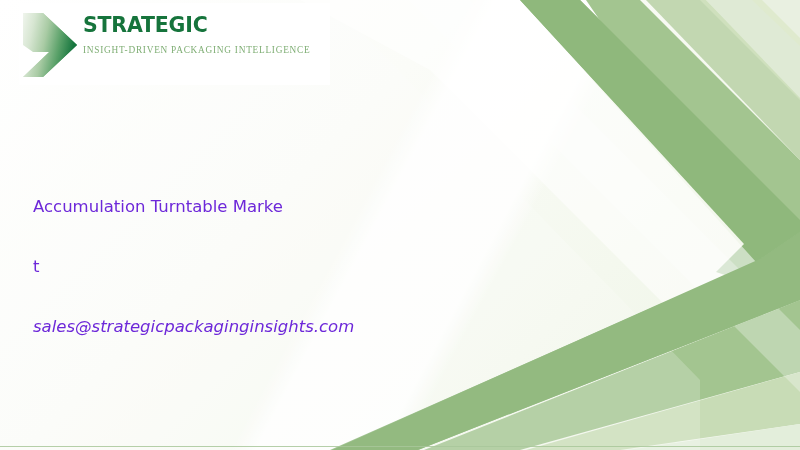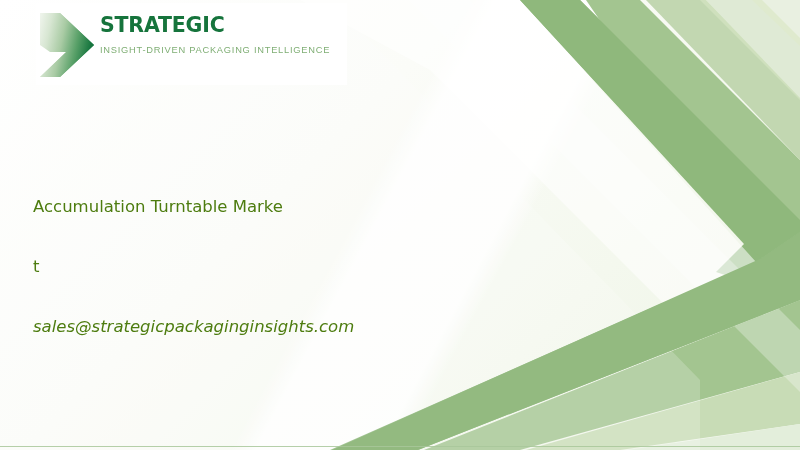--- a/index.html
+++ b/index.html
@@ -58,21 +58,21 @@
     right: 0;
     bottom: 3px;
     height: 1px;
     background: #a8c79a;
     opacity: .85;
   }
 
   
   .logo-box {
     position: absolute;
-    left: 36px;
+    left: 19px;
     top: 3px;
     width: 311px;
     height: 82px;
     background: #ffffff;
     display: flex;
     align-items: flex-start;
     box-sizing: border-box;
     padding: 6px 0 0 0;
   }
   .logo-mark {
@@ -90,39 +90,39 @@
     font-family: "DejaVu Sans", "Liberation Sans", sans-serif;
     font-weight: bold;
     font-size: 20.5px;
     line-height: 21px;
     letter-spacing: -0.2px;
     color: #16743c;
     white-space: nowrap;
   }
   .logo-tagline {
     margin-top: 9px;
-    font-family: Liberation Sans, sans-serif;
+    font-family: Liberation Serif, serif;
     font-size: 9.3px;
     letter-spacing: 0.75px;
     color: #7fae74;
     white-space: nowrap;
   }
 
   
   .body-text {
     position: absolute;
     left: 33px;
     top: 196px;
     width: 430px;
   }
   .body-line {
     font-family: "DejaVu Sans", "Liberation Sans", sans-serif;
     font-size: 16.5px;
     line-height: 1.32;
-    color: #4d7c0f;
+    color: #6d28d9;
     margin: 0 0 38px 0;
     white-space: pre;
   }
   .body-line.last { margin-bottom: 0; font-style: italic; }
 </style>
 </head>
 <body>
 
 <div id="slide">
 

